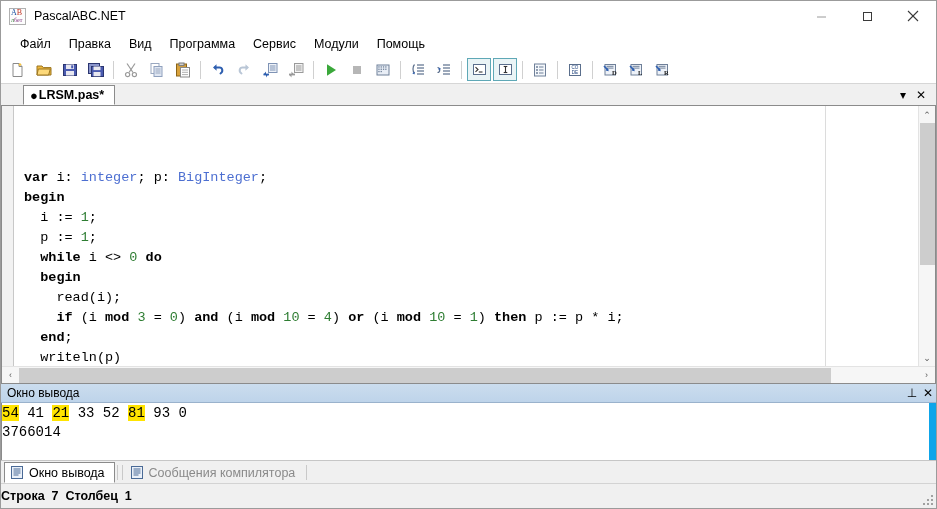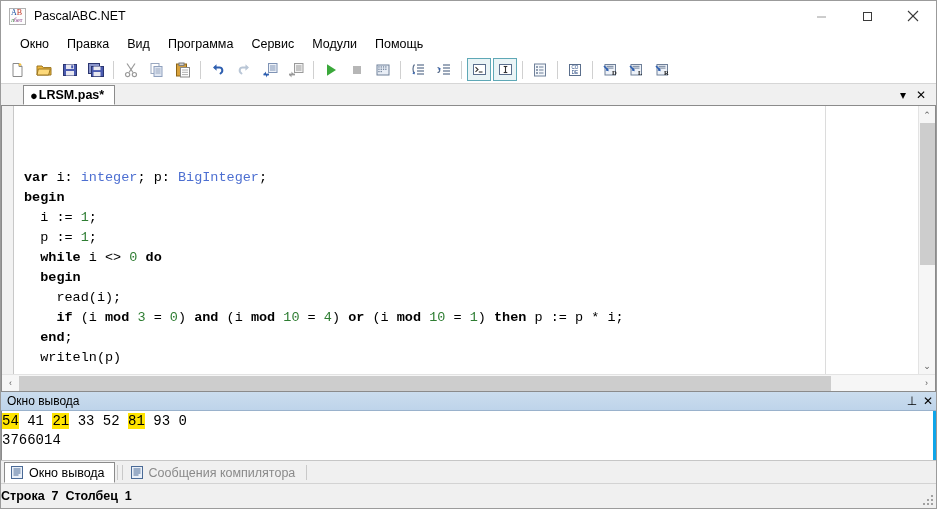--- a/index.html
+++ b/index.html
@@ -308,28 +308,28 @@
   }
   .output-head .title { flex: 1 1 auto; }
   .output-head .hbtn {
     width: 16px;
     text-align: center;
     font-size: 12px;
     color: #000;
   }
   .output-text {
     background: #ffffff;
-    height: 49px;
+    height: 57px;
     font-family: "Liberation Mono", "DejaVu Sans Mono", monospace;
     font-size: 14px;
     line-height: 19px;
     padding-top: 1px;
     box-sizing: border-box;
     border-left: 1px solid #8b8b8b;
-    border-right: 3px solid #0ea5e9;
+    border-right: 7px solid #0ea5e9;
     white-space: pre;
     overflow: hidden;
   }
   .hl { background: #ffe400; }
 
   
   .bottom-tabs {
     height: 22px;
     background: #f0f0f0;
     display: flex;
@@ -416,21 +416,21 @@
       <div class="win-btn">
         <svg width="12" height="12" viewBox="0 0 12 12">
             <line x1="1" y1="1" x2="11" y2="11" stroke="#3a3a3a" stroke-width="1.1"></line>
             <line x1="11" y1="1" x2="1" y2="11" stroke="#3a3a3a" stroke-width="1.1"></line>
           </svg>
       </div>
     </div>
   </div>
 
   <div class="menubar">
-    <div class="menu-item">Окно</div>
+    <div class="menu-item">Файл</div>
     <div class="menu-item">Правка</div>
     <div class="menu-item">Вид</div>
     <div class="menu-item">Программа</div>
     <div class="menu-item">Сервис</div>
     <div class="menu-item">Модули</div>
     <div class="menu-item">Помощь</div>
   </div>
 
   <div class="toolbar">
 

